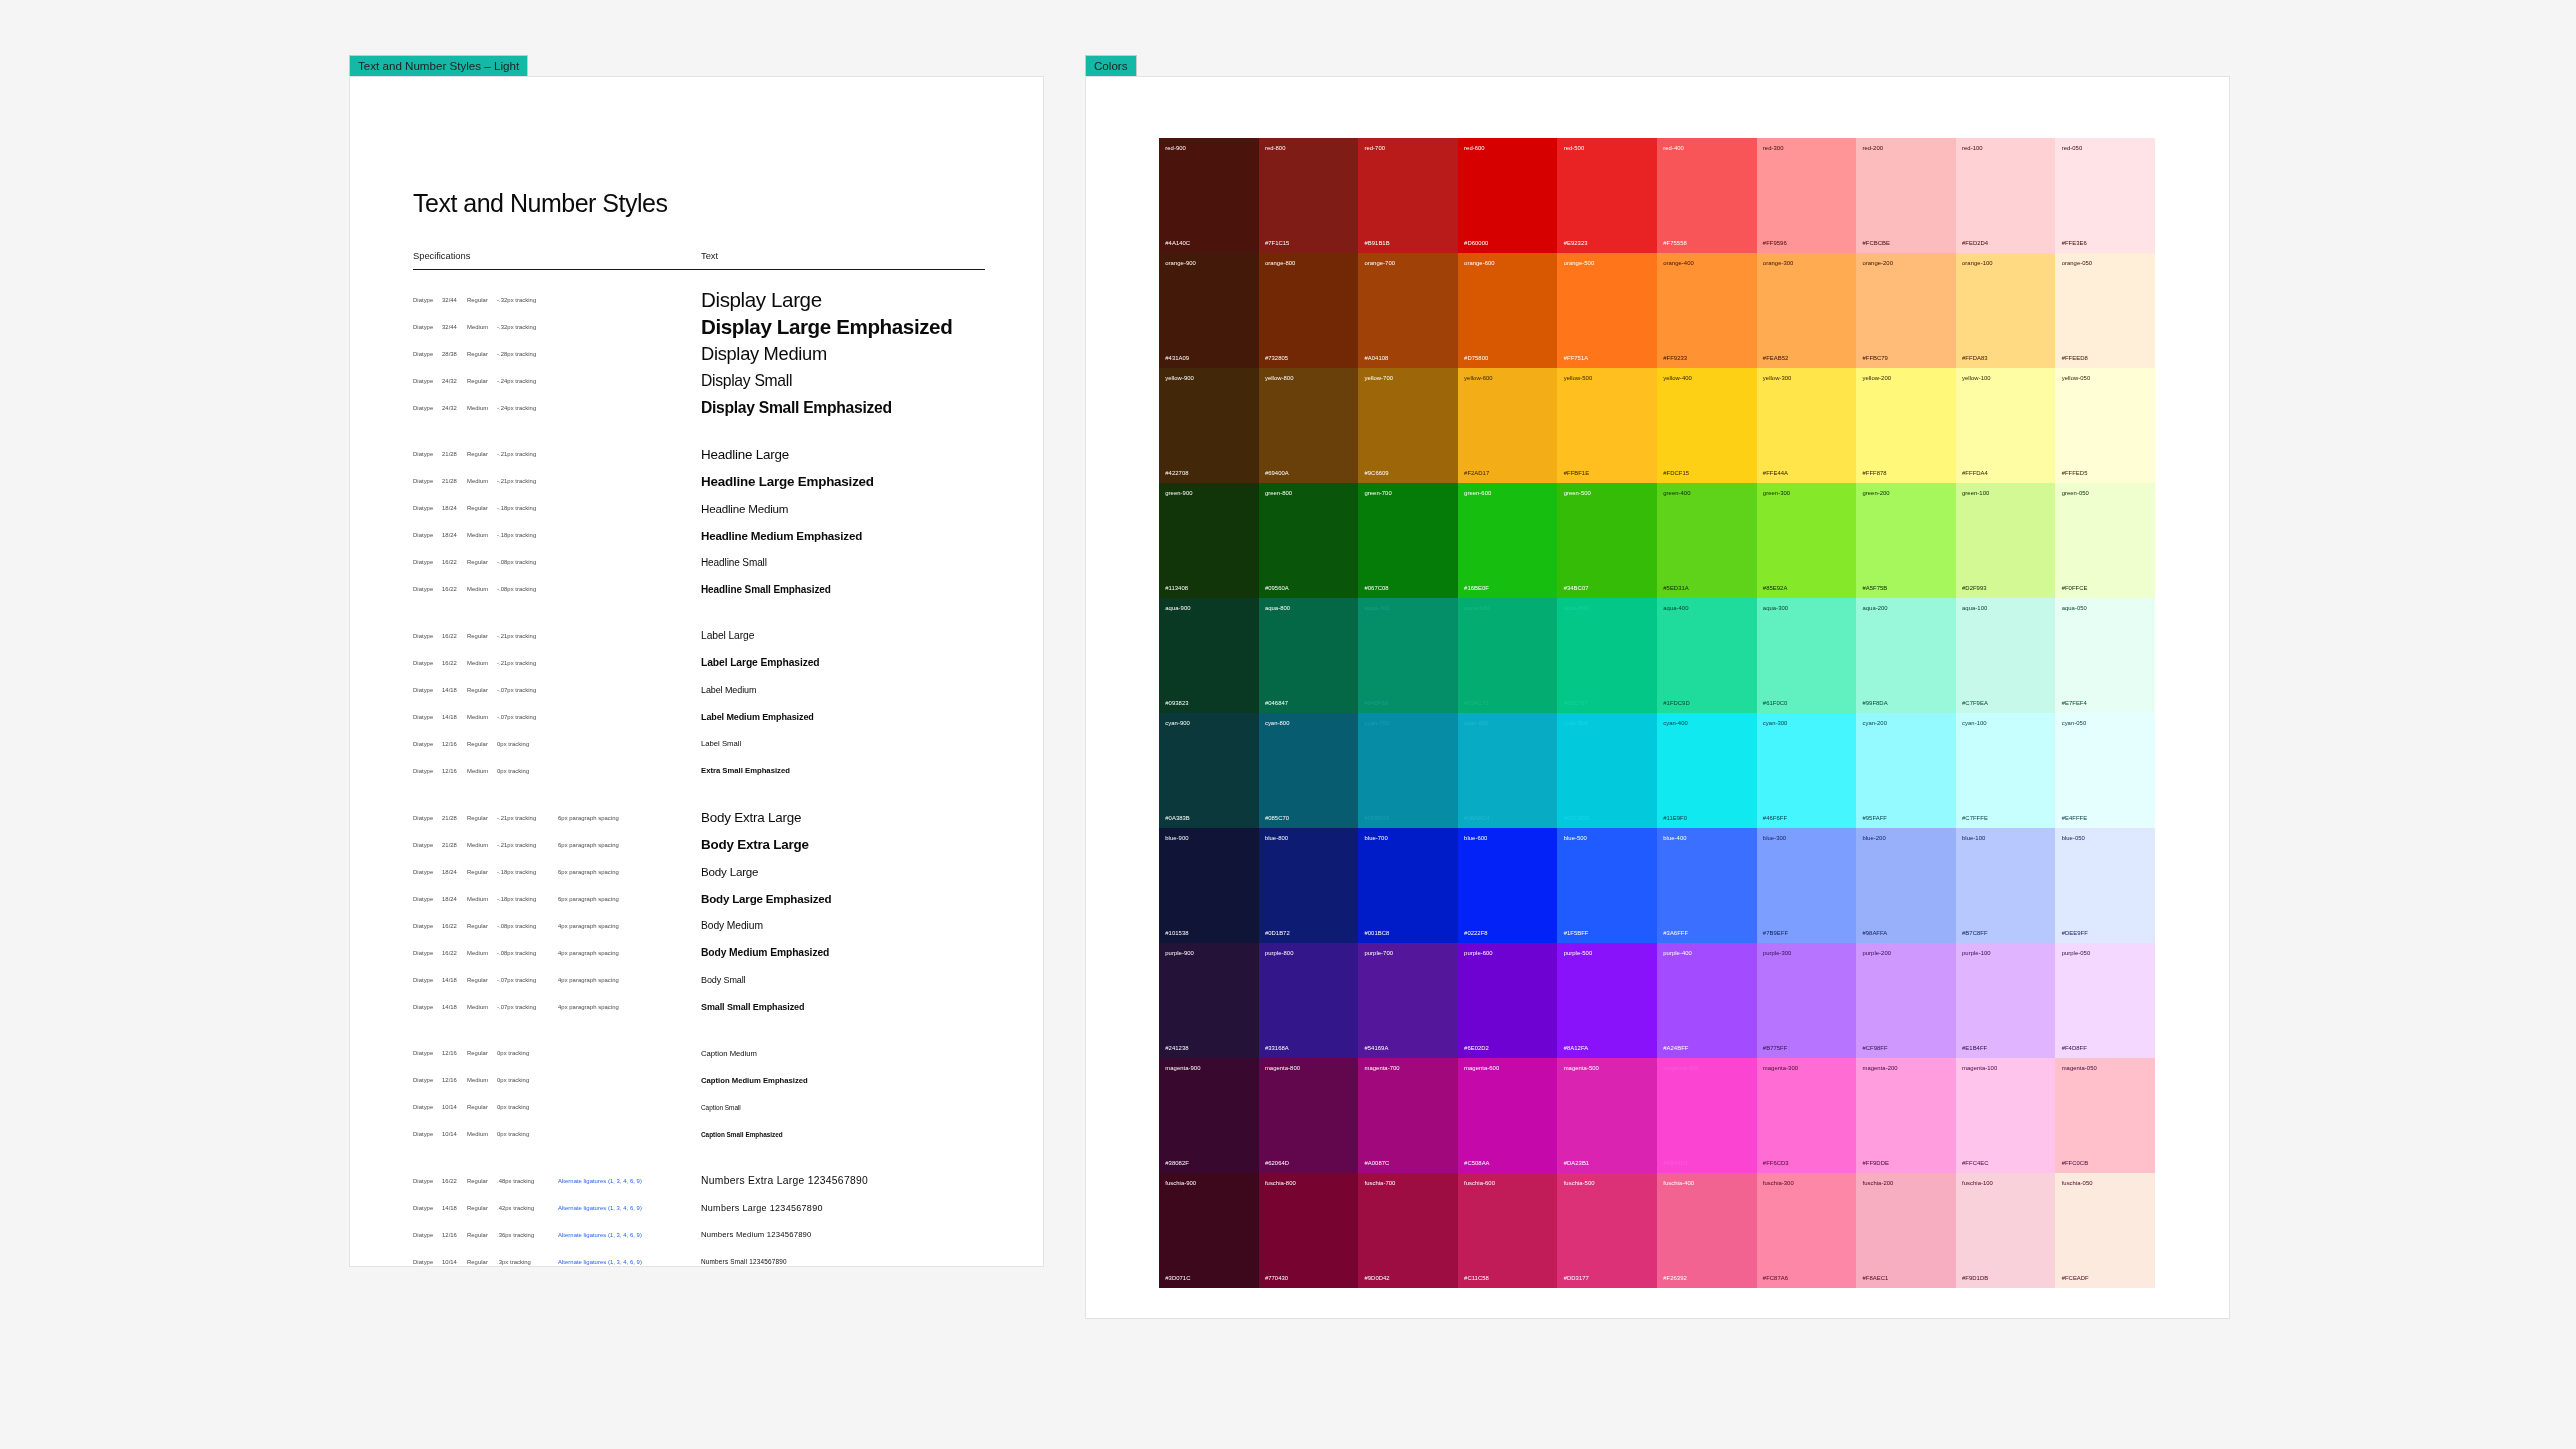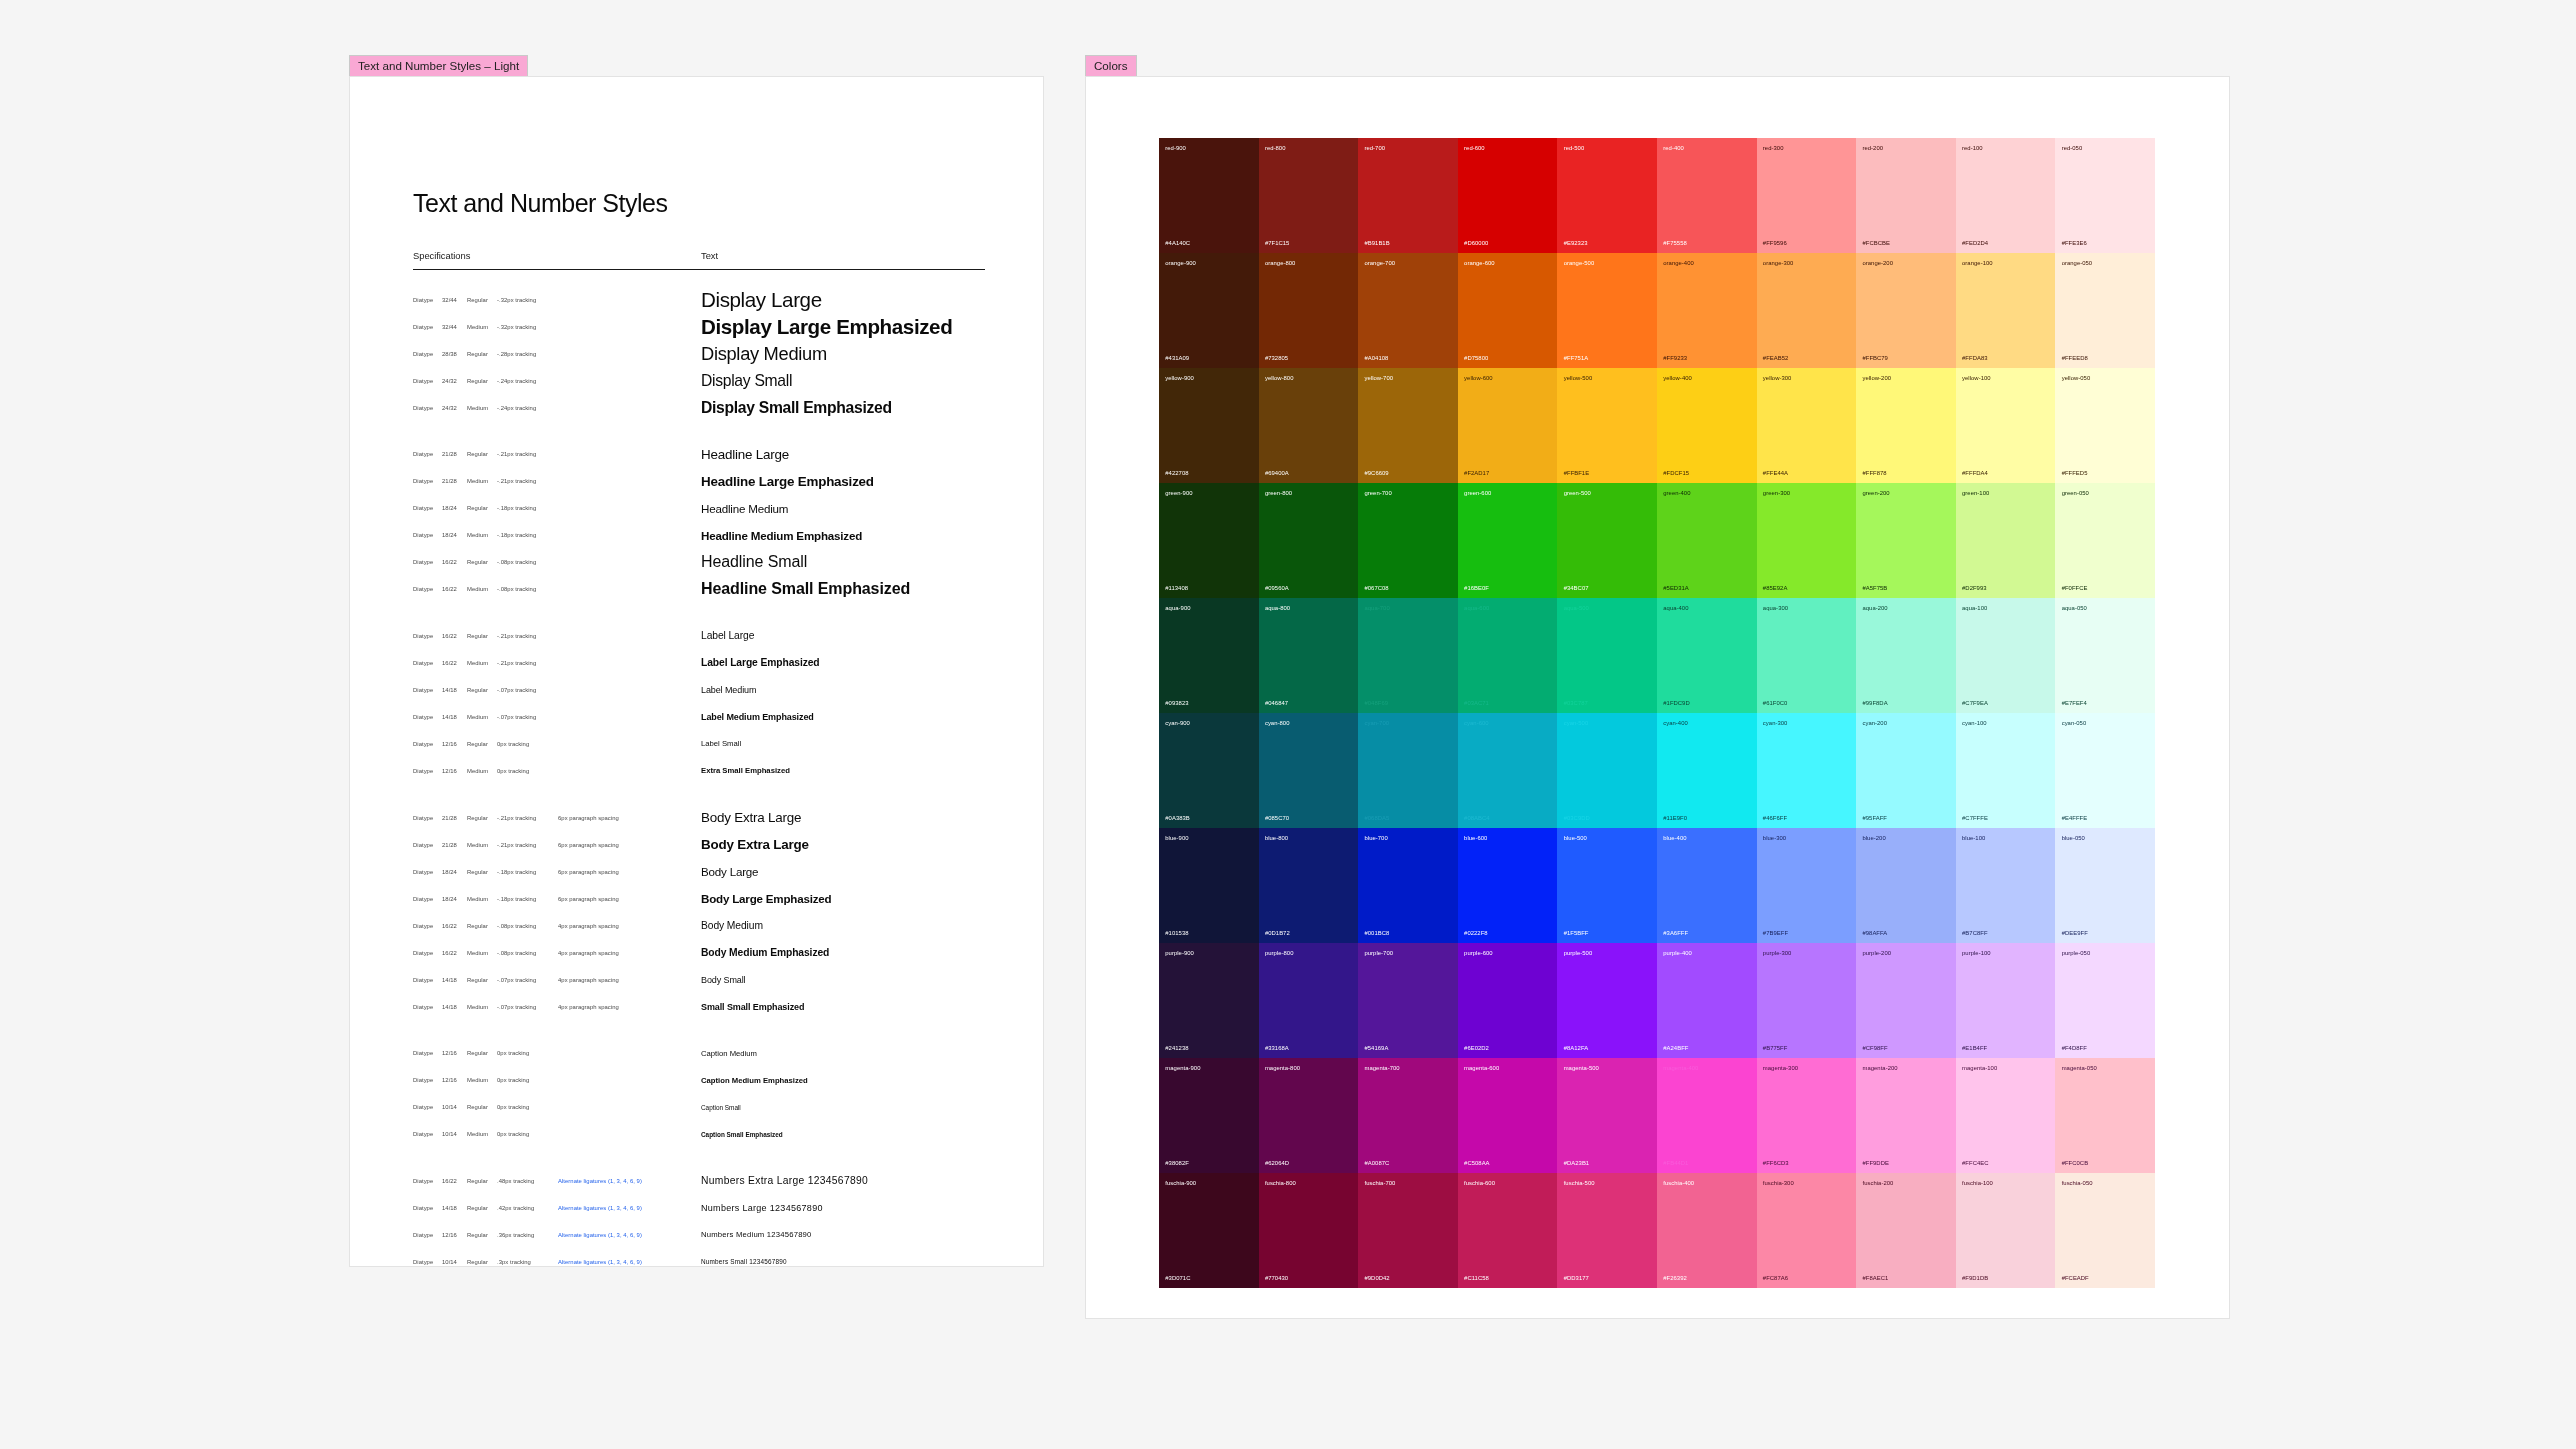--- a/index.html
+++ b/index.html
@@ -9,21 +9,21 @@
     font-family: "Liberation Sans", sans-serif;
     overflow: hidden;
   }
   .canvas { position: relative; width: 2576px; height: 1449px; }
 
   
   .frame-label {
     position: absolute;
     font-size: 11.6px;
     color: #222222;
-    background: #f9a8d4;
+    background: #14b8a6;
     border: 0.9px solid #C9C9C9;
     padding: 3.6px 8px 4.5px 8px;
     line-height: 1;
     white-space: nowrap;
   }
   .frame {
     position: absolute;
     background: #FFFFFF;
     border: 0.9px solid #E3E3E3;
   }
@@ -80,21 +80,21 @@
   .cell-lig    { color: #2563EB !important; }
 
   .sample { color: #0B0B0B; white-space: nowrap; }
 
   
   .s-display-l   { font-size: 20.6px;   letter-spacing: -0.4px; }
   .s-display-m   { font-size: 18.3px; letter-spacing: -0.3px; }
   .s-display-s   { font-size: 15.7px; letter-spacing: -0.3px; }
   .s-headline-l  { font-size: 13.4px;   letter-spacing: -0.2px; }
   .s-headline-m  { font-size: 11.6px;   letter-spacing: -0.2px; }
-  .s-headline-s  { font-size: 16px; letter-spacing: -0.1px; }
+  .s-headline-s  { font-size: 10px; letter-spacing: -0.1px; }
   .s-label-l     { font-size: 10.3px; letter-spacing: -0.1px; }
   .s-label-m     { font-size: 9px;   letter-spacing: -0.1px; }
   .s-label-s     { font-size: 7.7px;  letter-spacing: 0px; }
   .s-body-xl     { font-size: 13.4px;   letter-spacing: -0.2px; }
   .s-body-l      { font-size: 11.6px;   letter-spacing: -0.2px; }
   .s-body-m      { font-size: 10.3px; letter-spacing: -0.1px; }
   .s-body-s      { font-size: 9px;   letter-spacing: -0.1px; }
   .s-caption-m   { font-size: 7.7px;  letter-spacing: 0px; }
   .s-caption-s   { font-size: 6.4px;  letter-spacing: 0px; }
   .s-num-xl      { font-size: 10.3px; letter-spacing: 0.3px; }

